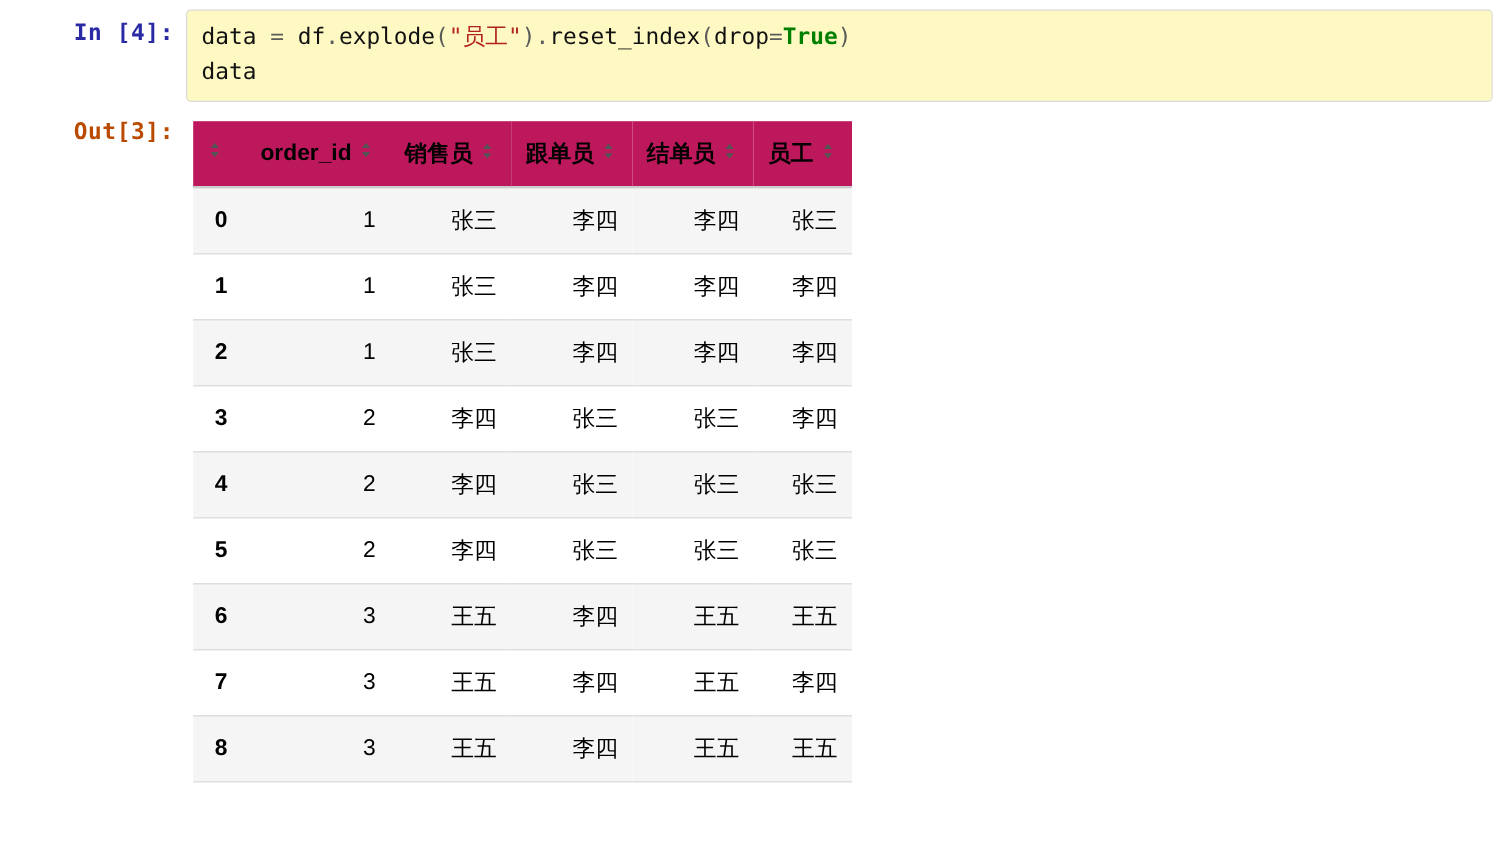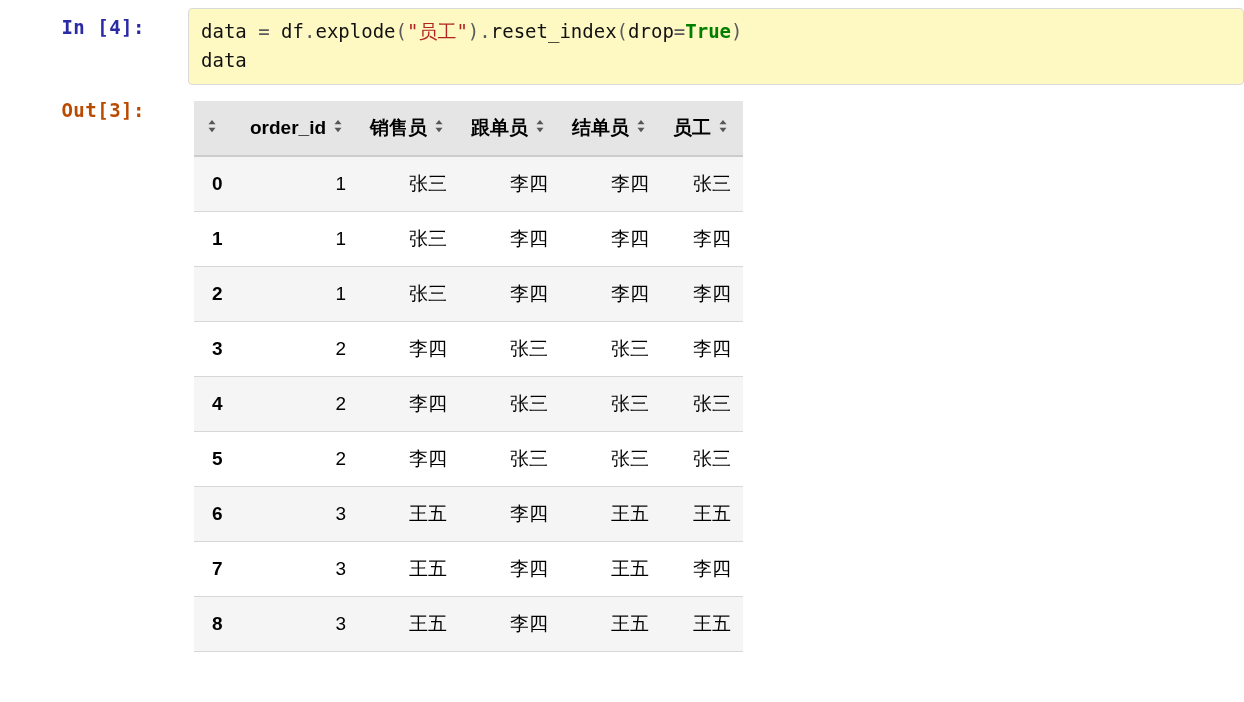--- a/index.html
+++ b/index.html
@@ -10,21 +10,20 @@
     font-size: 17px;
     color: #000;
   }
   .notebook {
     padding: 8px 0 30px 0;
   }
   .cell {
     display: flex;
     align-items: flex-start;
     margin-bottom: 6px;
-    gap: 33px;
   }
   .prompt {
     width: 145px;
     flex: 0 0 145px;
     text-align: right;
     padding: 8px 10px 0 0;
     font-family: Menlo, Monaco, "DejaVu Sans Mono", "Courier New", monospace;
     font-size: 19px;
     letter-spacing: 0.5px;
     font-weight: bold;
@@ -65,21 +64,21 @@
   }
   table.dataframe th,
   table.dataframe td {
     padding: 14px 12px;
     border: none;
   }
   table.dataframe thead th {
     font-weight: bold;
     text-align: right;
     border-bottom: 2px solid #ccc;
-    background: #e5e5e5;
+    background: #be185d;
     white-space: nowrap;
   }
   table.dataframe thead th:first-child {
     text-align: left;
   }
   table.dataframe tbody th {
     font-weight: bold;
     text-align: left;
     padding-left: 18px;
   }

